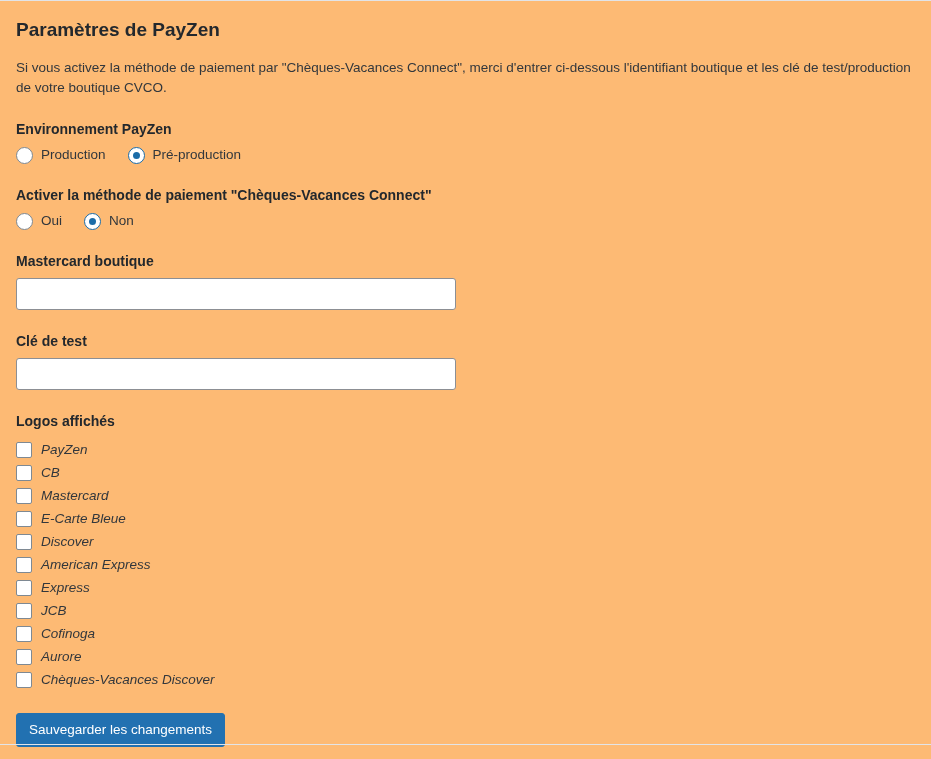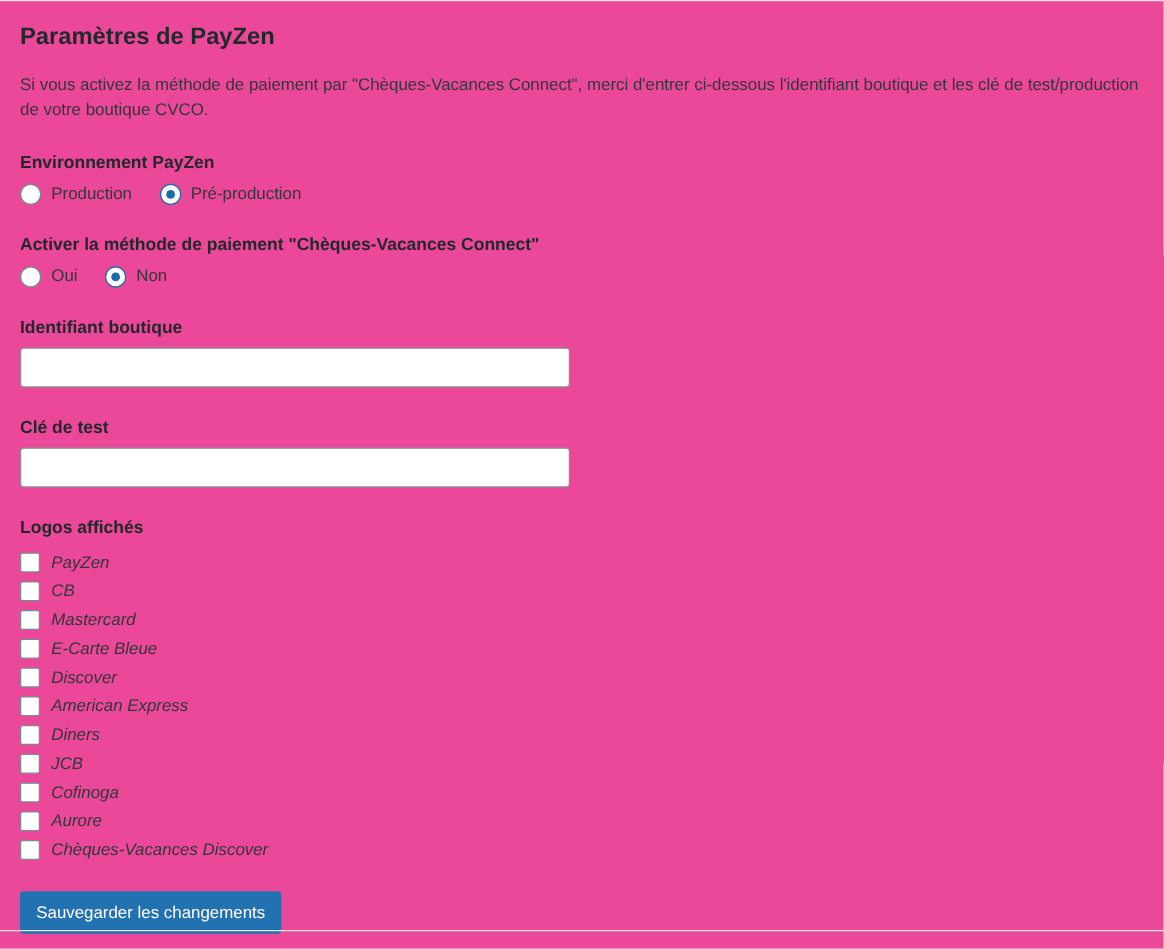--- a/index.html
+++ b/index.html
@@ -12,21 +12,21 @@
     height: 759px;
     font-family: "Liberation Sans", sans-serif;
     color: #32373c;
     -webkit-font-smoothing: antialiased;
   }
   .page {
     position: relative;
     width: 931px;
     height: 759px;
     box-sizing: border-box;
-    background: #ec4899;
+    background: #fdba74;
     overflow: hidden;
   }
   .top-rule {
     position: absolute;
     top: 0;
     left: 0;
     width: 931px;
     height: 1px;
     background: #e2e4e7;
   }
@@ -182,21 +182,21 @@
       <div class="radio-option">
         <span class="radio"></span>
         <span class="radio-label">Oui</span>
       </div>
       <div class="radio-option">
         <span class="radio checked"></span>
         <span class="radio-label">Non</span>
       </div>
     </div>
 
-    <div class="field-label">Identifiant boutique</div>
+    <div class="field-label">Mastercard boutique</div>
     <input class="text-input" type="text" value="" style="">
 
     <div class="field-label">Clé de test</div>
     <input class="text-input" type="text" value="" style="">
 
     <div class="field-label">Logos affichés</div>
     <div class="checkbox-list">
       <div class="checkbox-row">
         <span class="checkbox"></span>
         <span class="checkbox-label">PayZen</span>
@@ -216,21 +216,21 @@
       <div class="checkbox-row">
         <span class="checkbox"></span>
         <span class="checkbox-label">Discover</span>
       </div>
       <div class="checkbox-row">
         <span class="checkbox"></span>
         <span class="checkbox-label">American Express</span>
       </div>
       <div class="checkbox-row">
         <span class="checkbox"></span>
-        <span class="checkbox-label">Diners</span>
+        <span class="checkbox-label">Express</span>
       </div>
       <div class="checkbox-row">
         <span class="checkbox"></span>
         <span class="checkbox-label">JCB</span>
       </div>
       <div class="checkbox-row">
         <span class="checkbox"></span>
         <span class="checkbox-label">Cofinoga</span>
       </div>
       <div class="checkbox-row">

